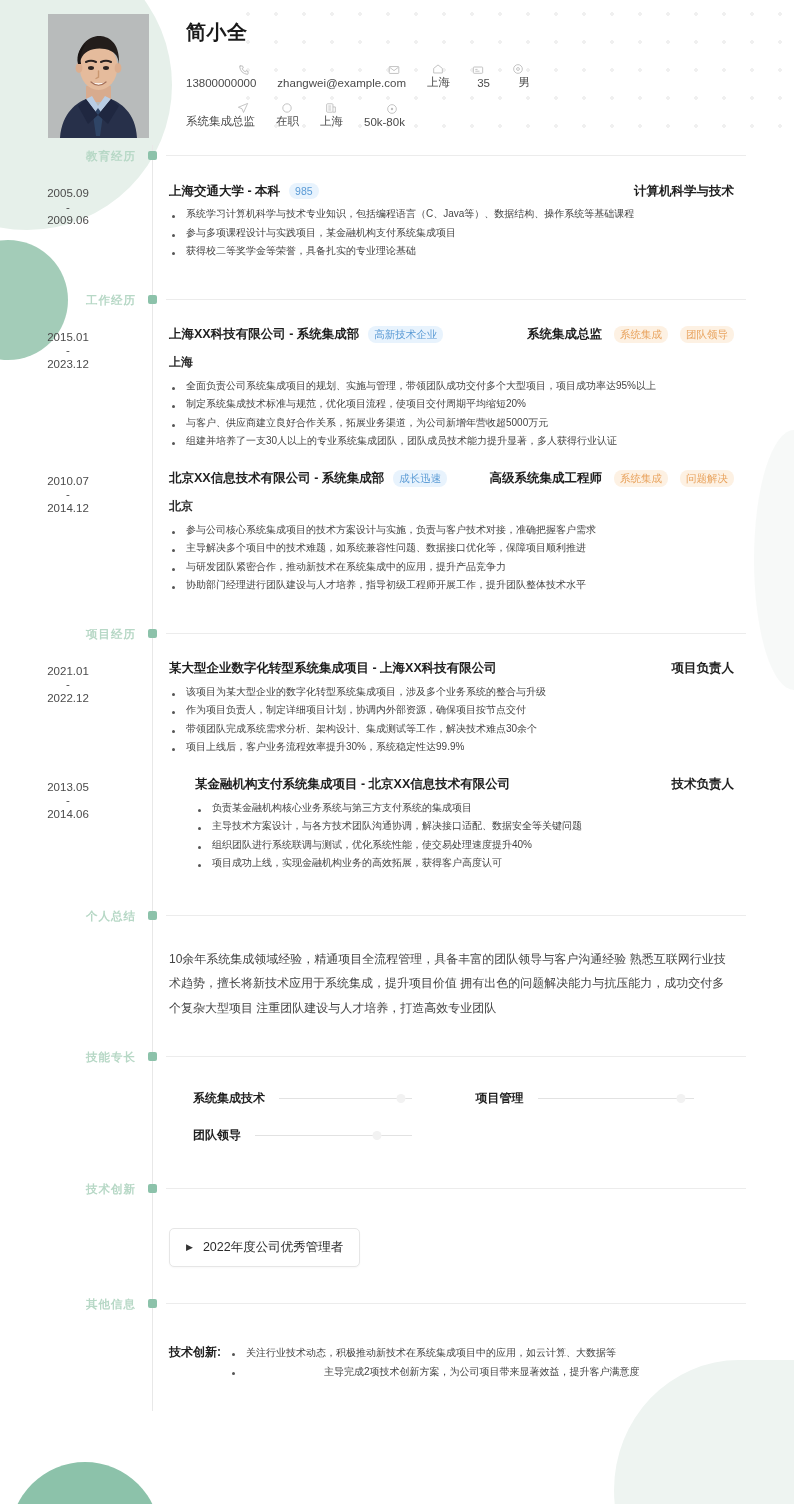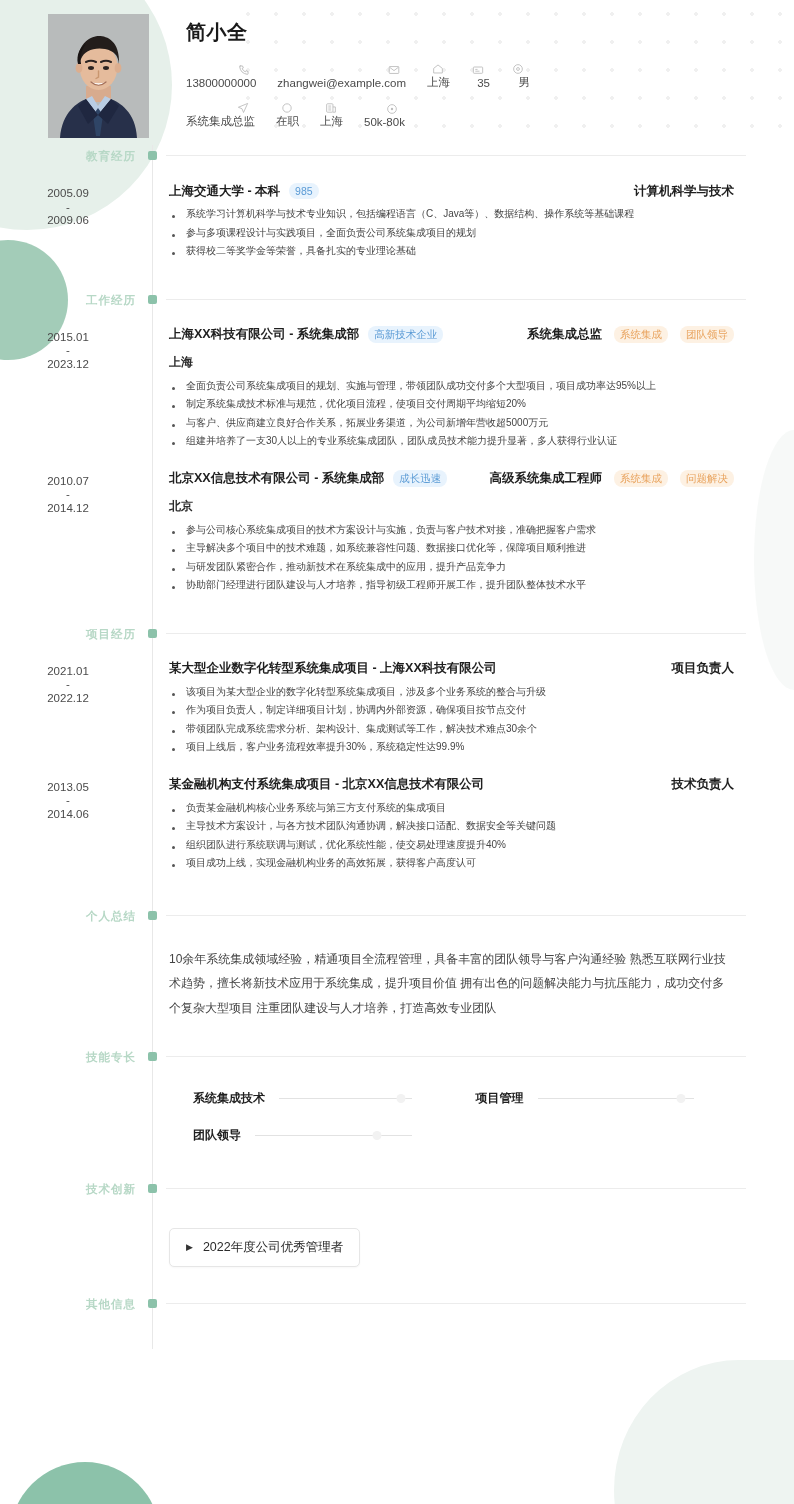--- a/index.html
+++ b/index.html
@@ -535,21 +535,21 @@
           <div class="title-left">
             <span>上海交通大学 - 本科</span>
             <span class="tag tag-blue">985</span>
           </div>
           <div class="title-right">
             <span>计算机科学与技术</span>
           </div>
         </div>
         <ul class="bullets">
           <li>系统学习计算机科学与技术专业知识，包括编程语言（C、Java等）、数据结构、操作系统等基础课程</li>
-          <li>参与多项课程设计与实践项目，全面负责公司系统集成项目的规划</li>
+          <li>参与多项课程设计与实践项目，某金融机构支付系统集成项目</li>
           <li>获得校二等奖学金等荣誉，具备扎实的专业理论基础</li>
         </ul>
       </div>
     </div>
   </div>
 
   <div class="section" style="margin-top:28px;">
     <div class="sec-head">
       <div class="sec-label">工作经历</div>
       <div class="sec-marker"></div>
@@ -637,21 +637,21 @@
         </div>
         <ul class="bullets">
           <li>该项目为某大型企业的数字化转型系统集成项目，涉及多个业务系统的整合与升级</li>
           <li>作为项目负责人，制定详细项目计划，协调内外部资源，确保项目按节点交付</li>
           <li>带领团队完成系统需求分析、架构设计、集成测试等工作，解决技术难点30余个</li>
           <li>项目上线后，客户业务流程效率提升30%，系统稳定性达99.9%</li>
         </ul>
       </div>
     </div>
 
-    <div class="entry" style="padding-top:18px;">
+    <div class="entry" style="padding-top:18px;gap:26px;">
       <div class="entry-date">
         <span>2013.05</span>
         <span class="d-dash">-</span>
         <span>2014.06</span>
       </div>
       <div class="entry-main">
         <div class="entry-titlerow">
           <div class="title-left">
             <span>某金融机构支付系统集成项目 - 北京XX信息技术有限公司</span>
           </div>
@@ -738,15 +738,27 @@
       </div>
     </div>
   </div>
 
   <div class="section" style="margin-top:26px;">
     <div class="sec-head">
       <div class="sec-label">其他信息</div>
       <div class="sec-marker"></div>
       <div class="sec-rule"></div>
     </div>
+    <div class="entry">
+      <div class="entry-date"></div>
+      <div class="entry-main">
+        <div class="other-block">
+          <span class="other-key">技术创新:</span>
+          <ul class="bullets" style="margin-top:0;">
+            <li>关注行业技术动态，积极推动新技术在系统集成项目中的应用，如云计算、大数据等</li>
+            <li style="padding-left:95px;">主导完成2项技术创新方案，为公司项目带来显著效益，提升客户满意度</li>
+          </ul>
+        </div>
+      </div>
+    </div>
   </div>
 
 </div>
 
 </body></html>

